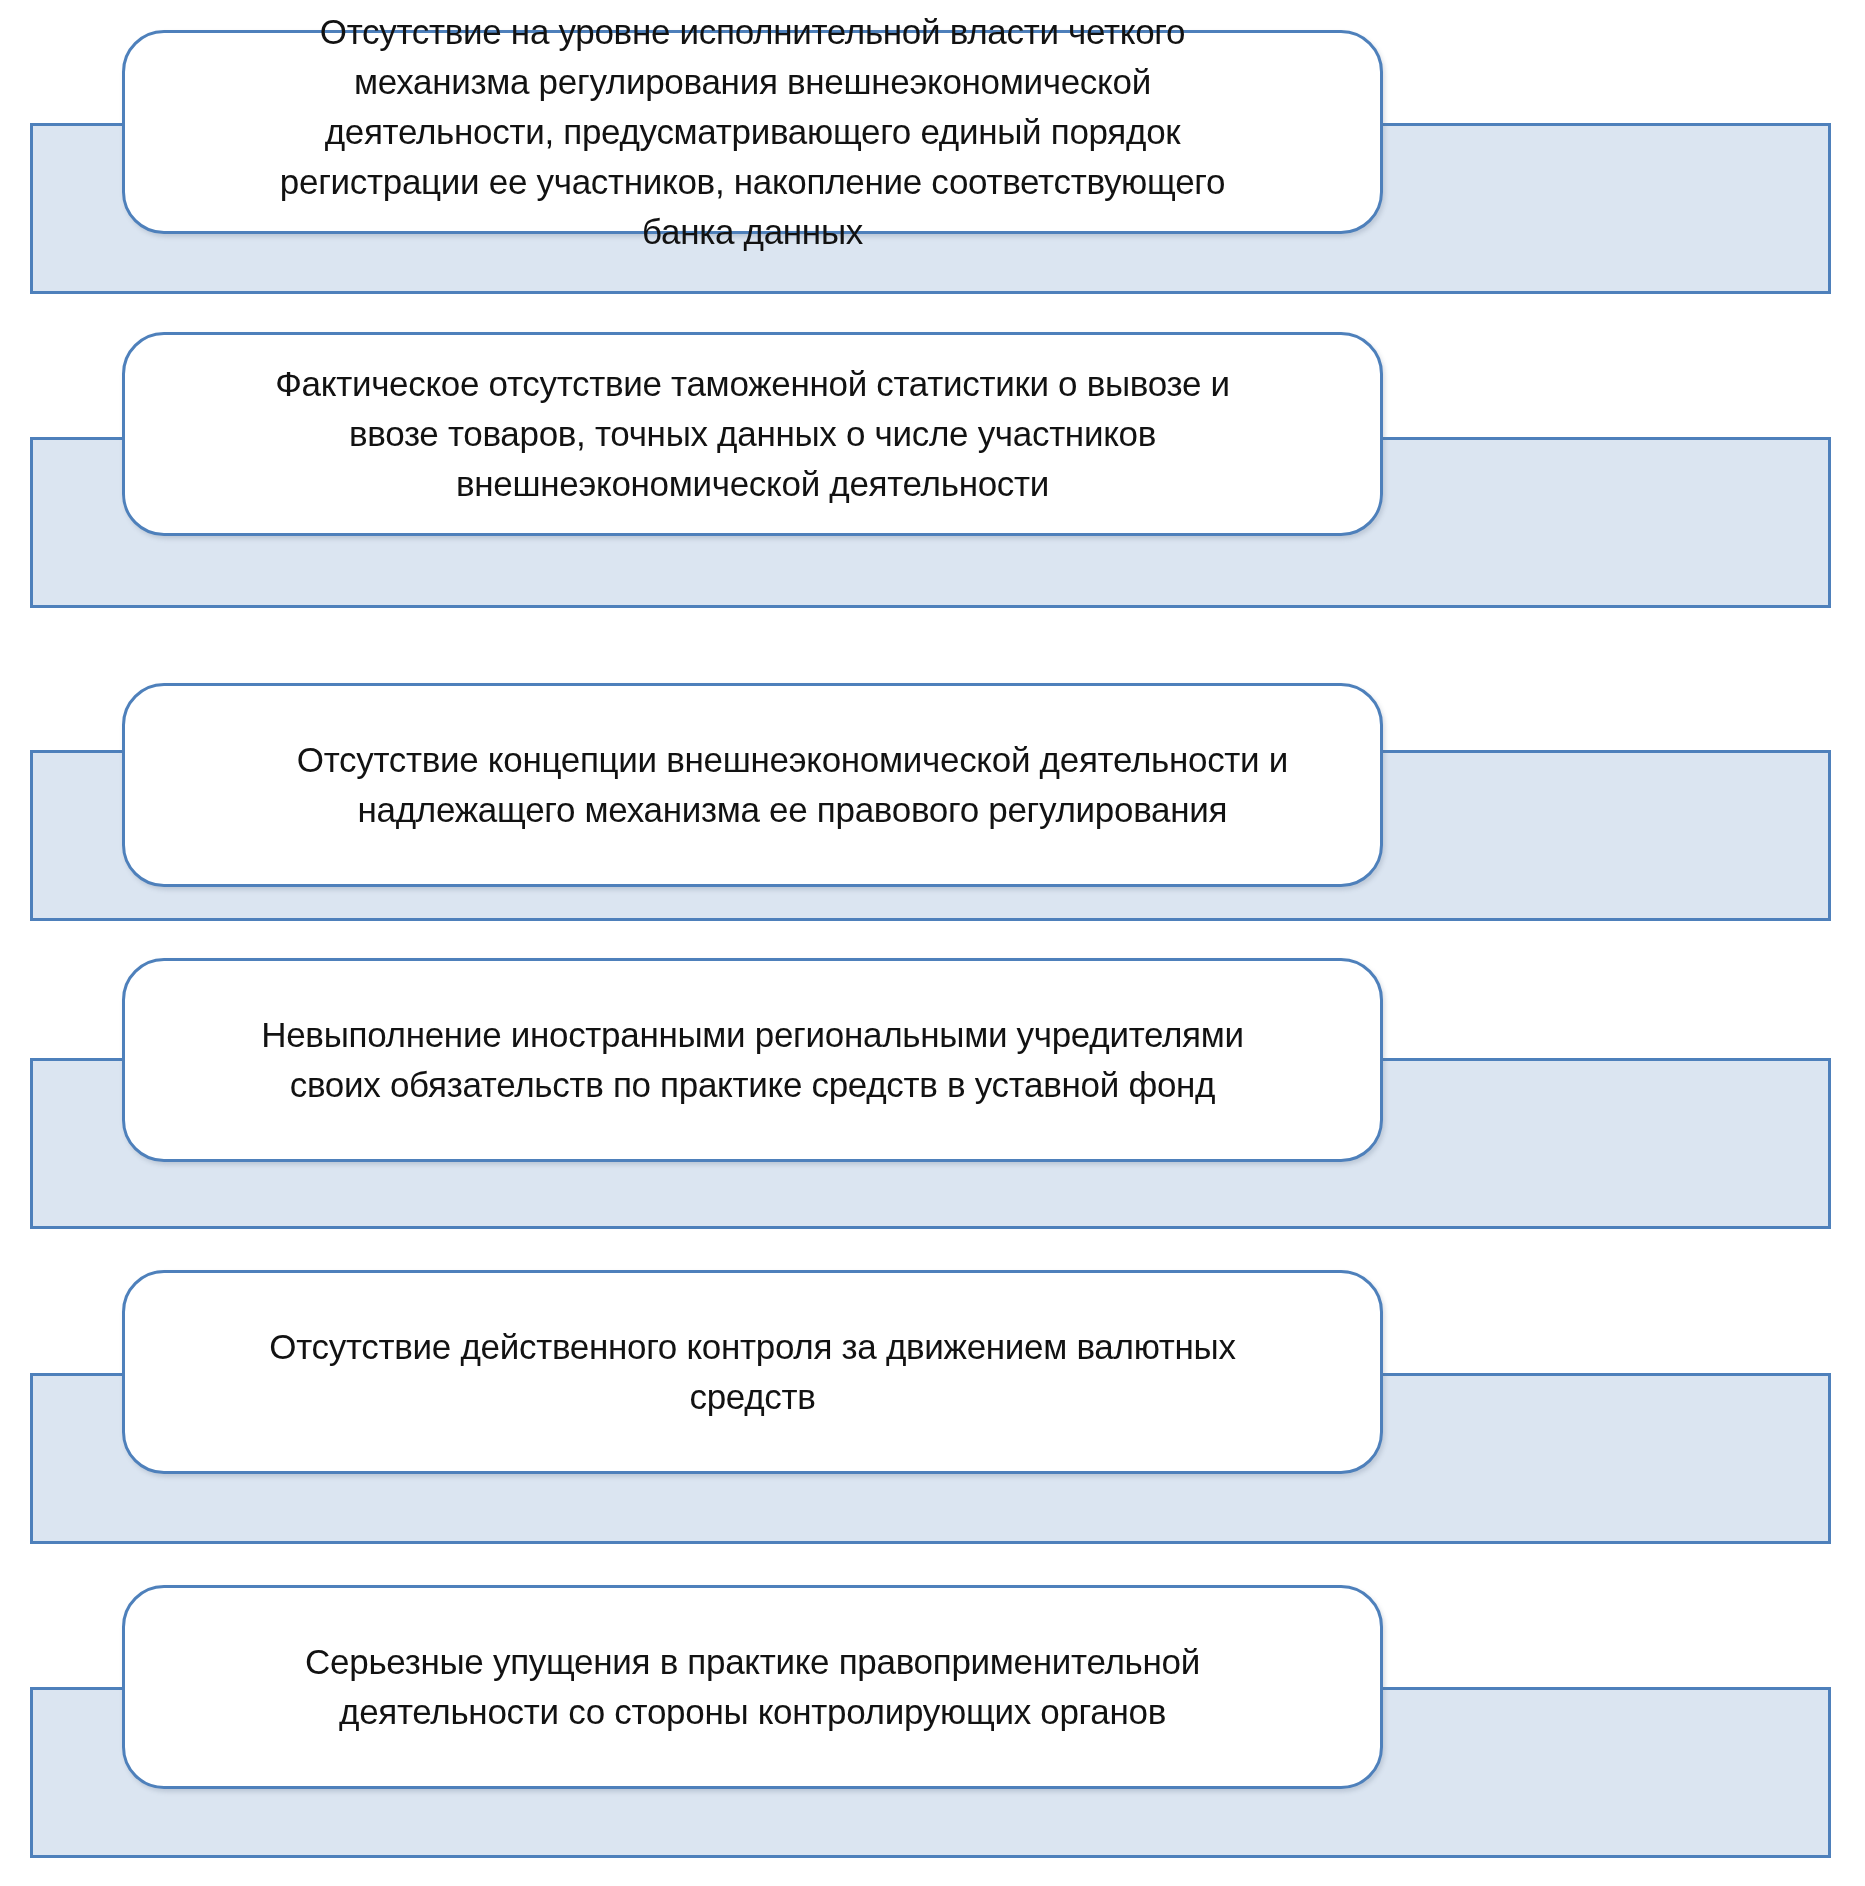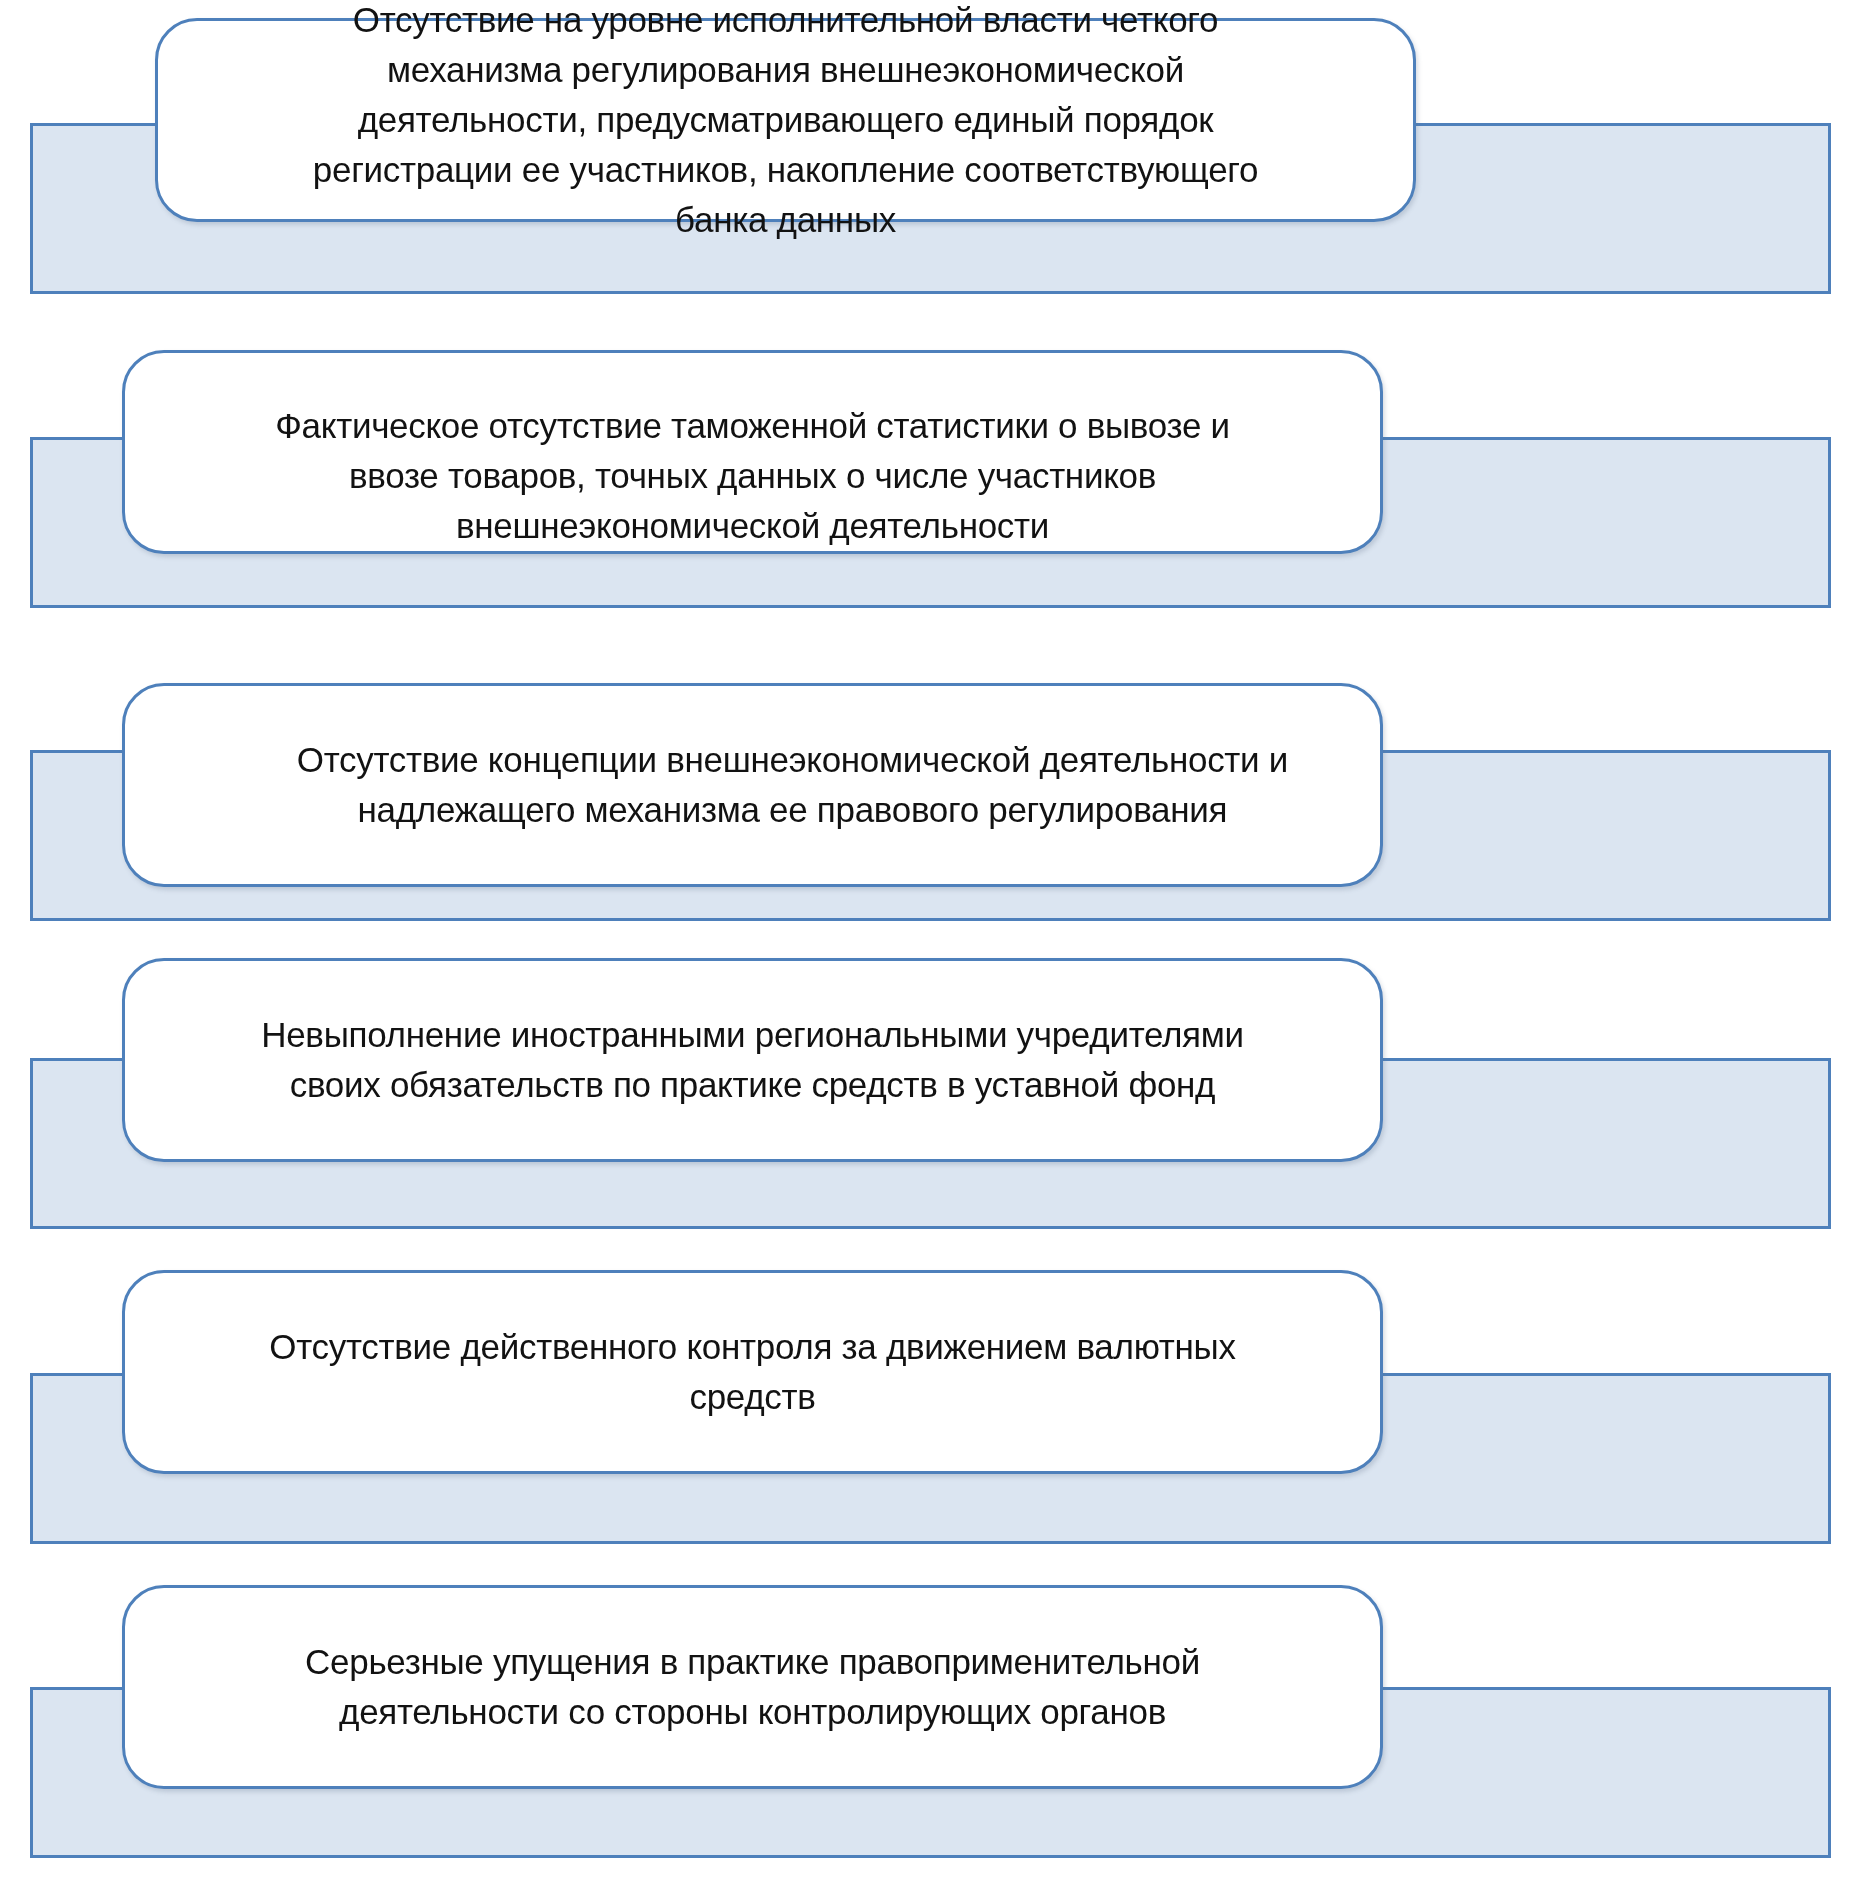--- a/index.html
+++ b/index.html
@@ -44,22 +44,22 @@
   }
   .boxtext {
     font-size: 35px;
     line-height: 50px;
     letter-spacing: -0.3px;
     color: #121212;
     text-align: center;
     white-space: pre-line;
   }
   
-  .band.b1 { top: 123px; }  .roundbox.r1 { top: 18px; margin-left: 33px; }
-  .band.b2 { top: 437px; }  .roundbox.r2 { top: 350px; align-items: flex-end; }
+  .band.b1 { top: 123px; }  .roundbox.r1 { top: 30px; }
+  .band.b2 { top: 437px; }  .roundbox.r2 { top: 332px; }
   .band.b3 { top: 750px; }  .roundbox.r3 { top: 683px; justify-content: flex-end; }
   .band.b4 { top: 1058px; } .roundbox.r4 { top: 958px; }
   .band.b5 { top: 1373px; } .roundbox.r5 { top: 1270px; }
   .band.b6 { top: 1687px; } .roundbox.r6 { top: 1585px; justify-content: center; }
 </style>
 </head>
 <body>
 
 <div class="canvas">
 

